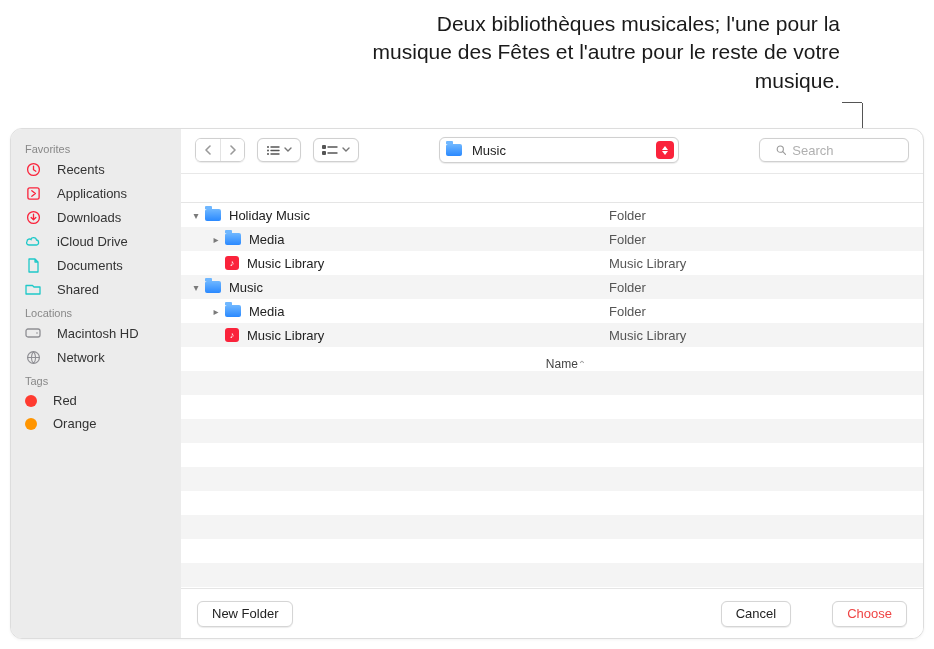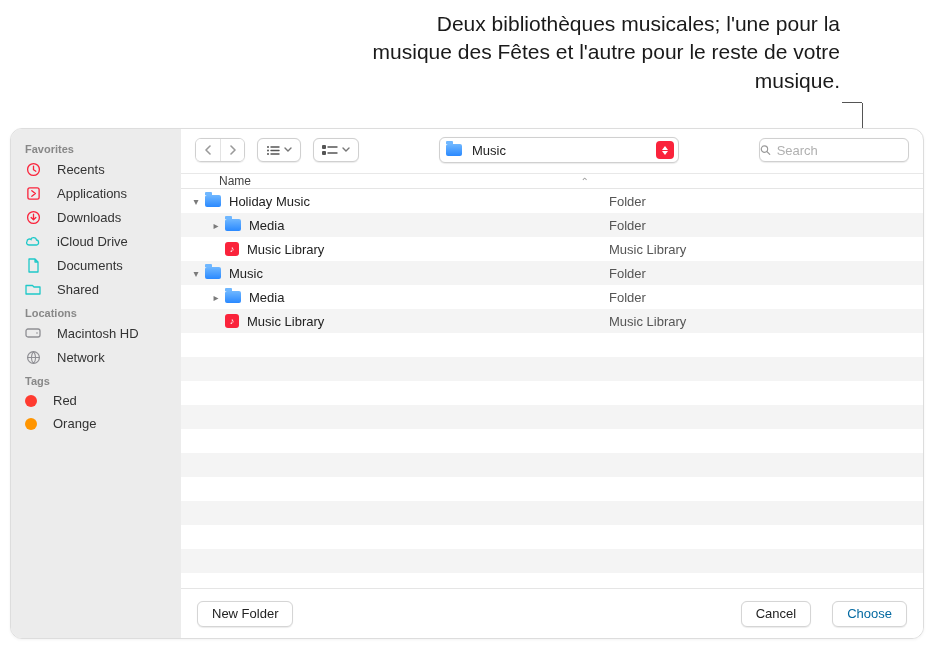--- a/index.html
+++ b/index.html
@@ -29,21 +29,21 @@
     border: 1px solid #ddd; border-radius: 12px; overflow: hidden;
     box-shadow: 0 1px 3px rgba(0,0,0,0.05);
     display: flex; background: #fff;
   }
   
   .sidebar {
     width: 170px; background: #ececec; padding: 8px 0 0 0; overflow: hidden;
     font-size: 13px;
   }
   .sb-section-title {
-    padding: 6px 14px 2px 14px; font-size: 11px; color: #888; font-weight: 700;
+    padding: 6px 14px 2px 14px; font-size: 11px; color: #888; font-weight: 400;
   }
   .sb-item {
     display: flex; align-items: center; gap: 16px; padding: 4px 14px; color: #333;
     cursor: default;
   }
   .sb-item .icn { width: 16px; height: 16px; display:flex; align-items:center; justify-content:center; flex-shrink:0; }
   .tag-dot { width: 12px; height: 12px; border-radius: 50%; }
 
   
   .main { flex: 1; display: flex; flex-direction: column; position: relative; }
@@ -65,29 +65,29 @@
     box-shadow: 0 0.5px 1px rgba(0,0,0,0.08);
     gap: 6px;
   }
   .loc-selector .step { width: 18px; height: 18px; border-radius:4px; background:#fa233b; display:flex; flex-direction:column; align-items:center; justify-content:center; gap:1px; }
   .loc-selector .step span { display:block; width:0; height:0; }
   .loc-selector .step .up { border-left:3px solid transparent; border-right:3px solid transparent; border-bottom:4px solid #fff; }
   .loc-selector .step .dn { border-left:3px solid transparent; border-right:3px solid transparent; border-top:4px solid #fff; }
   .spacer { flex:1; }
   .search {
     height: 24px; width: 150px; display:flex; align-items:center; gap:6px;
-    border: 1px solid #d0d0d0; border-radius: 6px; background:#fff; padding: 0 0;
+    border: 1px solid #d0d0d0; border-radius: 6px; background:#fff; padding: 0 16px;
     box-shadow: 0 0.5px 1px rgba(0,0,0,0.08); color:#999;
   }
   .search input { border:none; outline:none; width:100%; font-size:13px; color:#333; background:transparent; }
   .search input::placeholder { color:#b0b0b0; }
 
   .col-headers {
-    display:flex; align-items:center; height:16px; font-size:12px; color:#444;
-    border-top: 1px solid #e8e8e8; border-bottom: 1px solid #e5e5e5; padding-left: 38px;
+    display:flex; align-items:center; height:30px; font-size:12px; color:#444;
+    border-top: 1px solid #e8e8e8; border-bottom: 1px solid #e5e5e5; padding-left: 38px; flex-direction: column;
   }
   .col-name { flex: 0 0 380px; display:flex; align-items:center; justify-content:space-between; padding-right:10px; }
   .col-name .sort { color:#9a9a9a; font-size:10px; }
   .col-kind { flex: 1; padding-left: 10px; color:#444; border-left:1px solid #e5e5e5; height:100%; display:flex; align-items:center; }
 
   .file-list { flex:1; overflow:hidden; }
   .row {
     display:flex; align-items:center; height:24px; font-size:13px;
   }
   .row:nth-child(even) { background: #f4f4f4; }
@@ -105,21 +105,21 @@
   .footer {
     position:absolute; bottom:0; left:0; right:0; height:50px;
     border-top:1px solid #e5e5e5; display:flex; align-items:center;
     padding: 0 16px; gap:21px; background:#fff;
   }
   .btn {
     height:26px; padding: 0 14px; border:1px solid #d5d5d5; border-radius:6px;
     background:#fff; font-size:13px; display:flex; align-items:center;
     box-shadow: 0 0.5px 1px rgba(0,0,0,0.08);
   }
-  .btn.disabled { color:#0369a1; }
+  .btn.disabled { color:#ef4444;margin-left:20px; }
 </style>
 </head>
 <body>
 
 <div class="root">
   <div class="annotation">Deux bibliothèques musicales; l'une pour la musique des Fêtes et l'autre pour le reste de votre musique.</div>
   <div class="callout-connector">
     <div class="callout-vert"></div>
   </div>
   <div class="bracket"></div>

